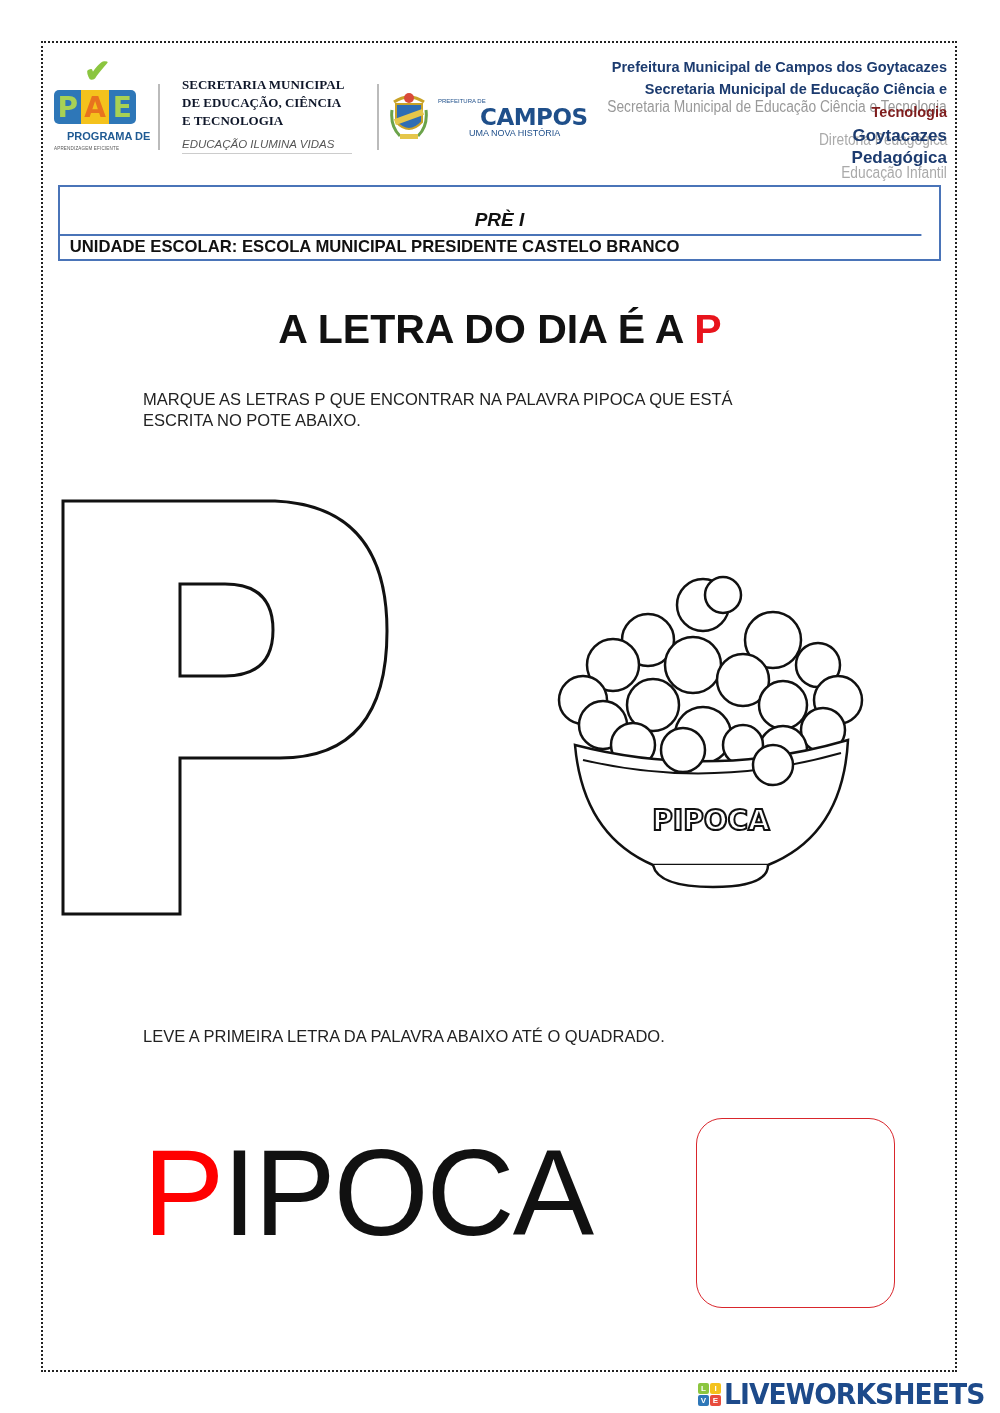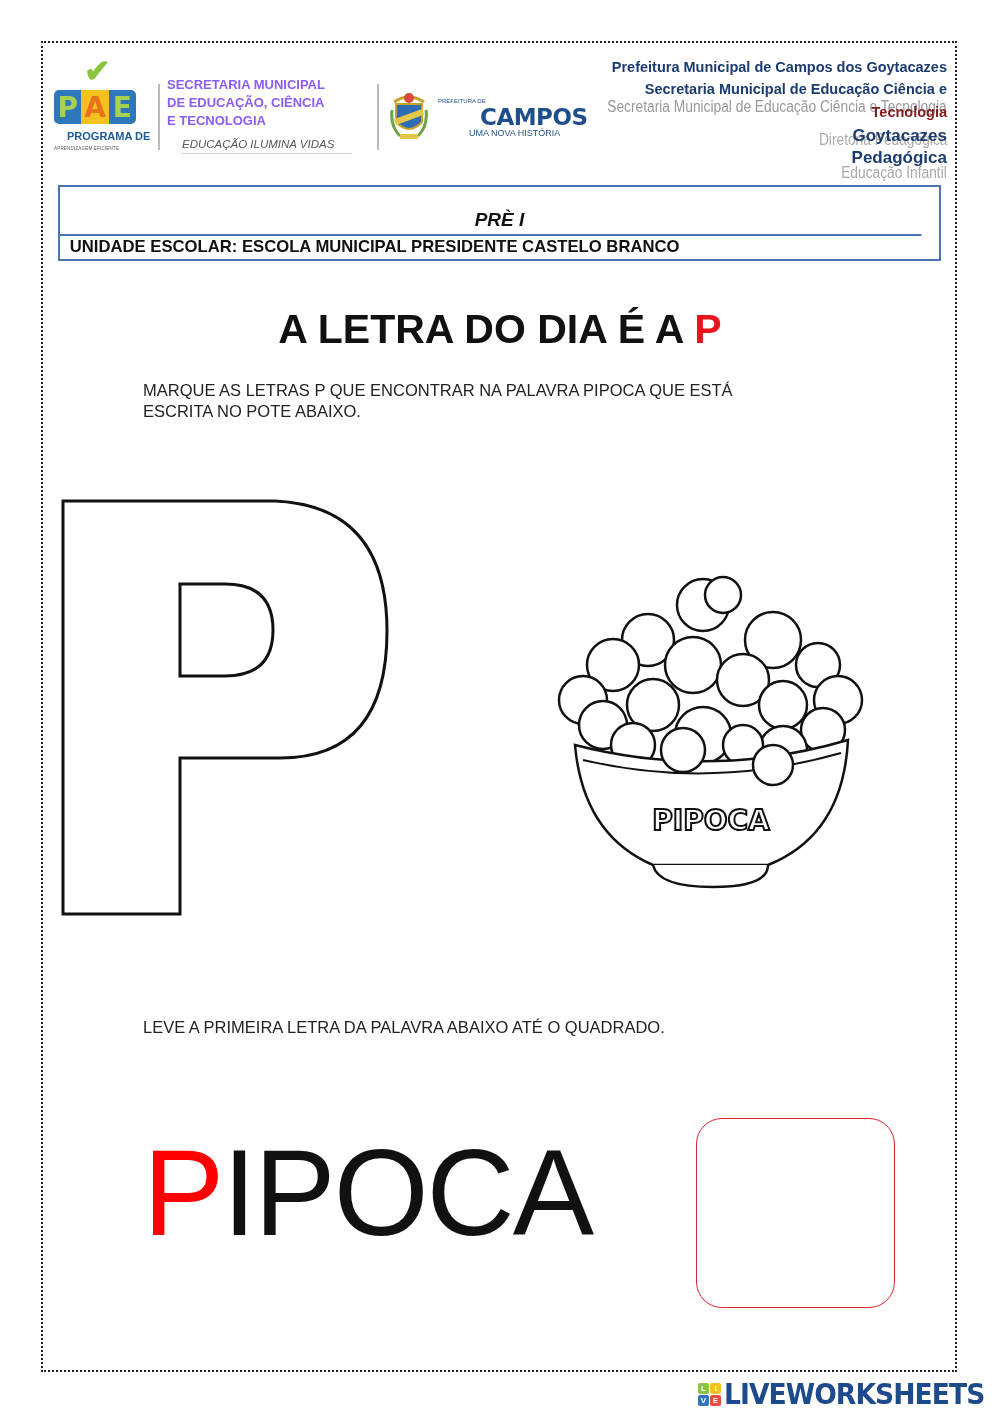--- a/index.html
+++ b/index.html
@@ -9,41 +9,41 @@
   .pae-logo{left:54px;top:56px;width:84px;height:100px;}
   .pae-box{position:absolute;left:0;top:34px;width:82px;height:34px;border-radius:5px;overflow:hidden;display:flex;}
   .pae-box span{flex:1;display:flex;align-items:center;justify-content:center;font-family:"DejaVu Sans",sans-serif;font-weight:bold;font-size:28px;}
   .pae-p{background:#2e77b8;color:#a8d154;}
   .pae-a{background:#f4c21c;color:#e8731e;}
   .pae-e{background:#2e77b8;color:#a8d154;}
   .pae-check{position:absolute;left:30px;top:-4px;color:#8bc53f;font-size:32px;font-weight:bold;}
   .pae-prog{position:absolute;left:0;top:74px;font-size:11px;font-weight:bold;color:#1f5a93;white-space:nowrap;padding-left:13px;}
   .pae-sub{position:absolute;left:0;top:90px;font-size:4.5px;color:#555;white-space:nowrap;letter-spacing:.2px;}
   .vsep{width:2px;background:#bbb;}
-  .sec-title{left:167px;top:76px;font-weight:bold;font-size:13px;line-height:18px;color:#8b5cf6;font-family:Liberation Sans, sans-serif;}
+  .sec-title{left:182px;top:76px;font-weight:bold;font-size:13px;line-height:18px;color:#0f172a;font-family:Liberation Serif, serif;}
   .sec-slogan{left:182px;top:138px;font-size:11.5px;font-style:italic;color:#555;}
   .campos-crest{left:390px;top:90px;width:38px;height:52px;}
   .campos-pref{left:438px;top:98px;font-size:6px;color:#1f4f8a;}
   .campos-name{left:436px;top:104px;font-size:23px;font-weight:bold;color:#1f4f8a;font-family:"DejaVu Sans",sans-serif;letter-spacing:-0.5px;margin-left:44px;}
   .campos-sub{left:469px;top:128px;font-size:9px;color:#1f4f8a;}
   .right-head{right:53px;text-align:right;white-space:nowrap;}
   .rh1{top:59px;font-size:14.5px;font-weight:bold;color:#1c3b6f;font-family:"Liberation Sans",sans-serif;margin-left:36px;}
   .rh2{top:81px;font-size:14.5px;font-weight:bold;color:#1c3b6f;}
   .rh-ghost1{top:98px;right:53px;font-size:16px;color:#999;font-family:"Liberation Sans Narrow","Liberation Sans",sans-serif;transform:scaleX(.86);transform-origin:right;}
   .rh3{top:104px;font-size:14.5px;font-weight:bold;color:#7f1d1d;}
   .rh-ghost2{top:131px;right:53px;font-size:16px;color:#aaa;transform:scaleX(.86);transform-origin:right;}
   .rh4{top:126px;font-size:17px;font-weight:bold;color:#1c3b6f;}
   .rh5{top:148px;font-size:17px;font-weight:bold;color:#1c3b6f;}
   .rh-ghost3{top:164px;right:53px;font-size:16px;color:#aaa;transform:scaleX(.86);transform-origin:right;}
   .info-box{left:58px;top:185px;width:883px;height:76px;border:2px solid #4a74b8;box-sizing:border-box;}
   .info-level{position:absolute;left:0;right:0;top:22px;text-align:center;font-weight:bold;font-style:italic;font-size:19px;}
   .info-row{position:absolute;left:0;right:0;top:47px;border-top:2px solid #4a74b8;padding-left:10px;font-weight:bold;font-size:17px;line-height:22px;transform:scaleX(.98);transform-origin:left;}
   .title{left:0;width:1000px;top:306px;text-align:center;font-size:41px;font-weight:bold;}
   .title .red{color:#e8141c;}
-  .instr{left:143px;font-size:16.5px;line-height:21px;color:#222;}
+  .instr{left:143px;font-size:16.5px;line-height:21px;color:#222;margin-top:9px;}
   .big-p{left:60px;top:496px;width:333px;height:424px;}
   .bowl{left:543px;top:565px;width:335px;height:335px;}
   .word{left:143px;top:1128px;font-size:122px;line-height:130px;letter-spacing:-2px;}
   .word .red{color:#ff0000;}
   .drop-box{left:696px;top:1118px;width:199px;height:190px;border:1.5px solid #d9262c;border-radius:26px;box-sizing:border-box;}
   .lw{left:698px;top:1378px;display:flex;align-items:center;}
   .lw-logo{display:grid;grid-template-columns:11px 11px;grid-template-rows:11px 11px;gap:1px;margin-right:3px;}
   .lw-logo span{font-size:8px;color:#fff;font-weight:bold;display:flex;align-items:center;justify-content:center;border-radius:2px;}
   .lw-text{font-size:28px;font-weight:bold;color:#1d4a8a;font-family:"DejaVu Sans",sans-serif;letter-spacing:-1px;transform:scaleX(.95);transform-origin:left;}
 </style>

